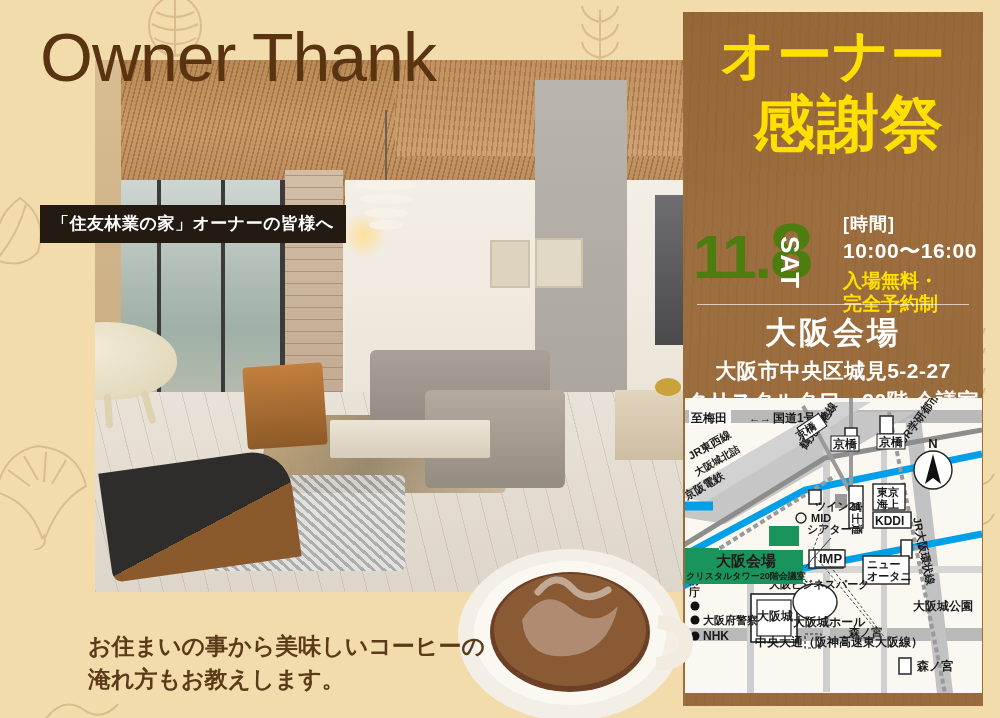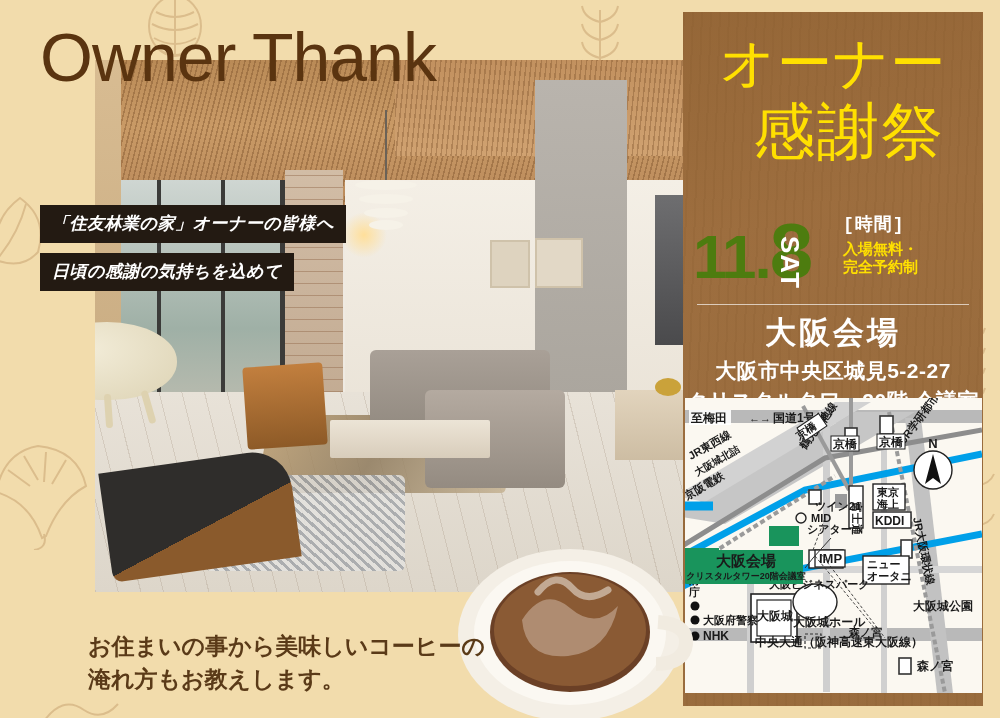--- a/index.html
+++ b/index.html
@@ -161,21 +161,20 @@
   .msg-line {
     display: table;
     background: #231a12;
     color: #fff;
     font-size: 17px;
     font-weight: 700;
     padding: 7px 12px 8px 12px;
     margin-bottom: 10px;
     letter-spacing: .5px;
     white-space: nowrap;
-    font-style: italic;
   }
 
   
   .caption {
     position:absolute; left: 88px; top: 630px;
     font-size: 23px; font-weight: 700; line-height: 1.42;
     color: #5a3a18; z-index: 6;
   }
 
   
@@ -188,47 +187,47 @@
     position:absolute; inset:0;
     background:
       repeating-linear-gradient(92deg, rgba(120,80,40,.22) 0 2px, rgba(0,0,0,0) 2px 9px),
       linear-gradient(165deg,#a8794b 0%, #b9875a 30%, #a87c50 60%, #9d7145 100%);
   }
   .panel-tint {
     position:absolute; inset:0;
     background: linear-gradient(180deg, rgba(142,96,48,.72), rgba(150,104,56,.62));
   }
   .jp-title {
-    position:absolute; left:0; top:24px; width:100%;
+    position:absolute; left:0; top:16px; width:100%;
     text-align:center; color:#ffe000; z-index: 3;
-    font-weight: 400; line-height: 1.0;
+    font-weight: 700; line-height: 1.0;
   }
   .jp-title .l1 { font-size: 55px; letter-spacing: 1px; }
   .jp-title .l2 { font-size: 62px; letter-spacing: 2px; margin-top: 10px; padding-left: 32px; }
 
   .date-row {
     position:absolute; left:0; top:196px; width:100%; height:92px; z-index:3;
   }
   .date-num {
     position:absolute; left:10px; top:4px;
     color:#4d7c0f; font-weight:700; font-size:62px; line-height:1;
     letter-spacing:-2px;
   }
   .date-num .big { font-size: 78px; }
   .date-dow {
     position:absolute; left:122px; top:28px;
     color:#fff; font-weight:700; font-size:26px;
     transform: rotate(90deg); transform-origin: left top;
     letter-spacing: 1px;
   }
   .time-block { position:absolute; left:160px; top:4px; color:#fff; }
-  .time-block .tlabel { font-size: 18px; font-weight:600; letter-spacing:1px;font-family:Liberation Mono, monospace; }
+  .time-block .tlabel { font-size: 18px; font-weight:600; letter-spacing:1px; }
   .time-block .tval { font-size: 21px; font-weight:600; margin-top:1px; letter-spacing:.5px;}
   .time-block .free {
-    color:#ffe000; font-size:15px; font-weight:700; line-height:1.22; margin-top:4px;
+    color:#ffe000; font-size:19px; font-weight:700; line-height:1.22; margin-top:4px;
   }
   .divider {
     position:absolute; left:14px; top:292px; width:272px; height:1px;
     background: rgba(255,255,255,.65); z-index:3;
   }
   .venue {
     position:absolute; left:0; top:300px; width:100%; text-align:center;
     color:#fff; z-index:3;
   }
   .venue .vname { font-size: 31px; font-weight:700; letter-spacing: 3px; }
@@ -339,21 +338,20 @@
     <path d="M206 92 q30 2 28 22 q-2 20 -30 20" fill="none" stroke="#f1ebe0" stroke-width="14"></path>
   </svg>
 
 
   <div class="title-en">
     <div>Owner Thank</div>
   </div>
 
   <div class="msg">
     <div class="msg-line">「住友林業の家」オーナーの皆様へ</div>
-    <div class="msg-line">日頃の感謝の気持ちを込めて</div>
   </div>
 
   <div class="caption">
     <div>お住まいの事から美味しいコーヒーの</div>
     <div>淹れ方もお教えします。</div>
   </div>
 
   <div class="panel">
     <div class="panel-photo"></div>
     <div class="panel-tint"></div>
@@ -361,20 +359,21 @@
     <div class="jp-title">
       <div class="l1">オーナー</div>
       <div class="l2">感謝祭</div>
     </div>
 
     <div class="date-row">
       <div class="date-num"><span>11.</span><span class="big">8</span></div>
       <div class="date-dow">SAT</div>
       <div class="time-block">
         <div class="tlabel">[時間]</div>
+        <div class="tval">10:00〜16:00</div>
         <div class="free">
           <div>入場無料・</div>
           <div>完全予約制</div>
         </div>
       </div>
     </div>
 
     <div class="divider"></div>
 
     <div class="venue">

